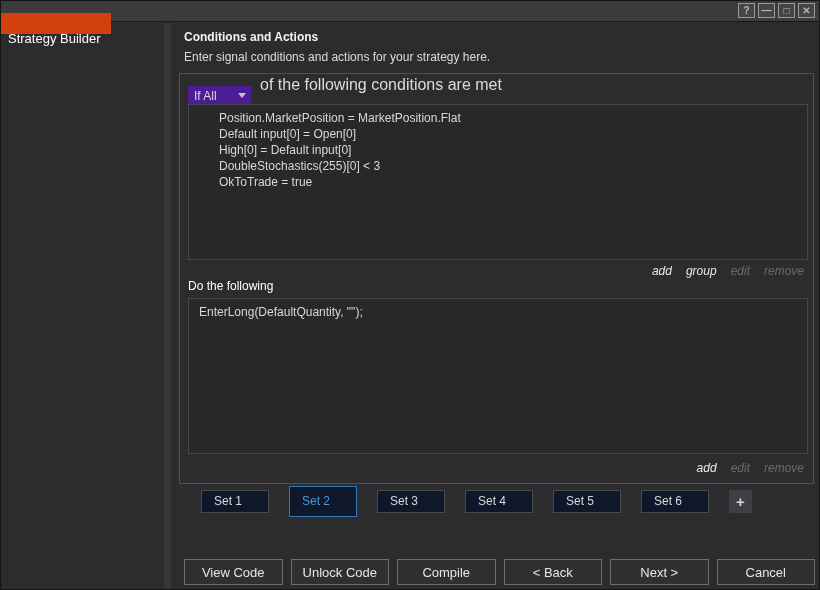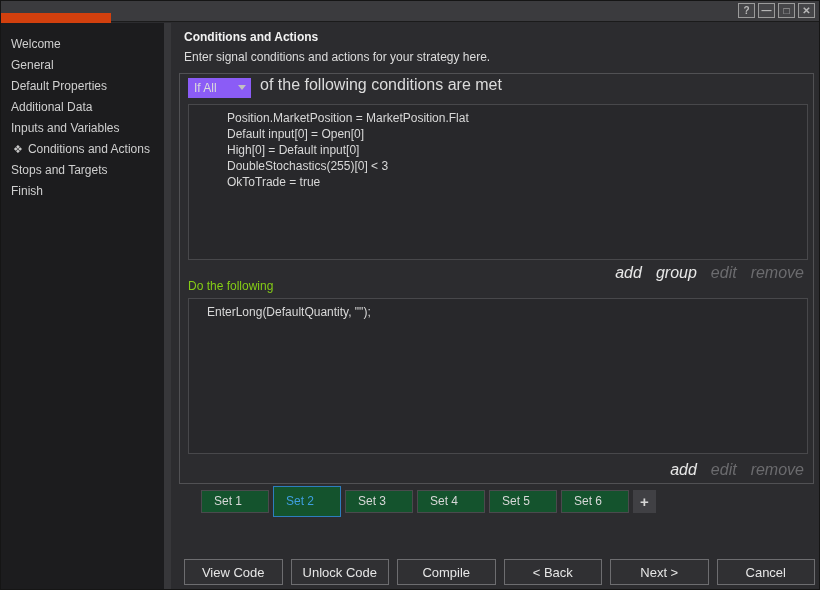--- a/index.html
+++ b/index.html
@@ -19,40 +19,40 @@
   .side-item.active { padding-left:12px; }
   .side-item .diamond-icon { color:#c8c8c8; font-size:11px; margin-right:5px; }
 
   
   .main { position:absolute; left:170px; top:22px; width:650px; height:568px; }
   .page-title { position:absolute; left:13px; top:7px; font-size:12px; font-weight:bold; color:#f2f2f2; }
   .page-subtitle { position:absolute; left:13px; top:27px; font-size:12px; color:#dddddd;text-align:center; }
 
   .groupbox { position:absolute; left:8px; top:50px; width:635px; height:411px; border:1px solid #515154; }
 
-  .combo { position:absolute; left:8px; top:4px; width:63px; height:20px; background:#8b5cf6; color:#dcdcdc; font-size:12px; line-height:20px; padding-left:6px; cursor:default; }
+  .combo { position:absolute; left:8px; top:12px; width:63px; height:20px; background:#4c1d95; color:#dcdcdc; font-size:12px; line-height:20px; padding-left:6px; cursor:default; }
   .combo .chev { position:absolute; right:5px; top:7px; width:0; height:0; border-left:4px solid transparent; border-right:4px solid transparent; border-top:5px solid #c2c2c2; }
   .combo-caption { position:absolute; left:80px; top:2px; font-size:16px; color:#dcdcdc; }
 
-  .list-box { position:absolute; left:8px; top:30px; width:620px; height:156px; background:#28282b; border:1px solid #48484b; padding-top:5px;padding-left:8px; }
+  .list-box { position:absolute; left:8px; top:30px; width:620px; height:156px; background:#28282b; border:1px solid #48484b; padding-top:5px; }
   .cond-line { padding-left:30px; font-size:12px; line-height:16px; color:#d8d8d8; white-space:nowrap; }
   .act-line  { padding-left:10px; font-size:12px; line-height:16px; color:#d8d8d8; white-space:nowrap; }
 
-  .links-row { position:absolute; right:9px; display:flex; gap:14px; font-size:16px; font-style:italic; }
+  .links-row { position:absolute; right:9px; display:flex; gap:14px; font-size:12px; font-style:italic; }
   .links-row.r1 { top:190px; }
   .links-row.r2 { top:387px; }
   .link { color:#e8e8e8; cursor:pointer; }
   .link.disabled { color:#6b6b6e; cursor:default;text-align:center; }
 
-  .do-label { position:absolute; left:8px; top:205px; font-size:12px; color:#84cc16; }
+  .do-label { position:absolute; left:8px; top:205px; font-size:12px; color:#ffffff; }
   .action-box { top:224px; }
 
   
   .tabs-row { position:absolute; left:30px; top:463px; display:flex; align-items:flex-start; }
-  .tab { width:68px; height:23px; margin-top:4px; margin-right:4px; border:1px solid #4a4a4d; background:#14532d; color:#d8d8d8; font-size:12px; line-height:21px; padding-left:12px; cursor:pointer; }
+  .tab { width:68px; height:23px; margin-top:4px; margin-right:20px; border:1px solid #4a4a4d; background:#0f172a; color:#d8d8d8; font-size:12px; line-height:21px; padding-left:12px; cursor:pointer; }
   .tab.active { height:31px; margin-top:0; border:1px solid #2d7dbe; color:#3f9fe0; line-height:29px; }
   .add-tab { width:23px; height:23px; margin-top:4px; background:#404044; color:#d6d6d6; font-size:15px; font-weight:bold; display:flex; align-items:center; justify-content:center; cursor:pointer; }
 
   
   .btn-row { position:absolute; left:13px; top:536px; width:631px; display:flex; gap:8px; }
   .btn { flex:1 1 0; height:26px; background:#303033; border:1px solid #6d6d70; color:#e6e6e6; font-size:13px; font-family:"Liberation Sans", sans-serif; display:flex; align-items:center; justify-content:center; cursor:pointer; }
 </style>
 </head>
 <body>
 
@@ -61,32 +61,20 @@
   <div class="titlebar">
     <div class="title-tab">Strategy Builder</div>
     <div class="win-controls">
       <div class="win-btn">?</div>
       <div class="win-btn">—</div>
       <div class="win-btn">□</div>
       <div class="win-btn">✕</div>
     </div>
   </div>
 
-  <div class="sidebar">
-    <div class="side-item">Welcome</div>
-    <div class="side-item">General</div>
-    <div class="side-item">Default Properties</div>
-    <div class="side-item">Additional Data</div>
-    <div class="side-item">Inputs and Variables</div>
-    <div class="side-item active">
-      <span class="diamond-icon">❖</span><span>Conditions and Actions</span>
-    </div>
-    <div class="side-item">Stops and Targets</div>
-    <div class="side-item">Finish</div>
-  </div>
   <div class="splitter"></div>
 
   <div class="main">
     <div class="page-title">Conditions and Actions</div>
     <div class="page-subtitle">Enter signal conditions and actions for your strategy here.</div>
 
     <div class="groupbox">
 
       <div class="combo">
         <span>If All</span>

